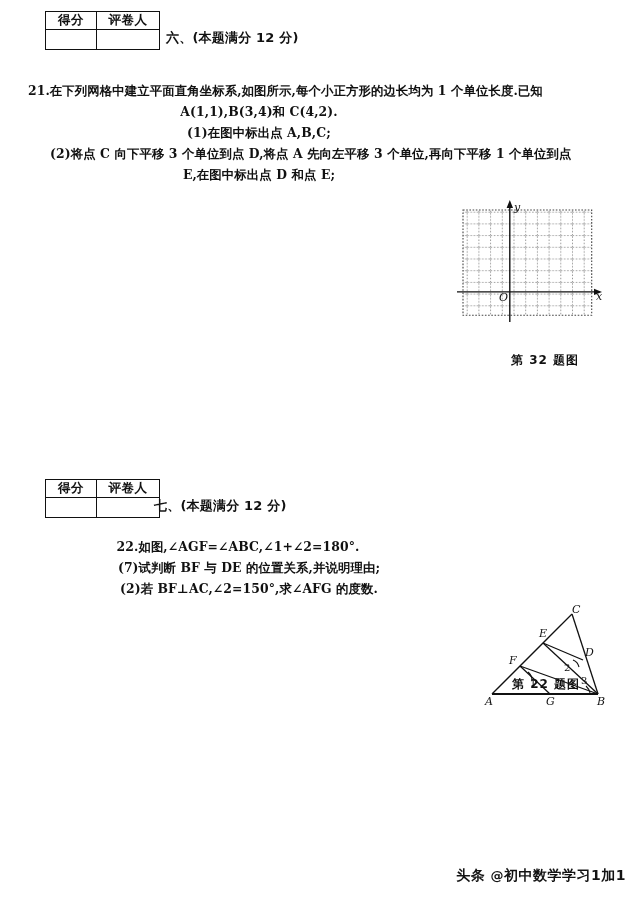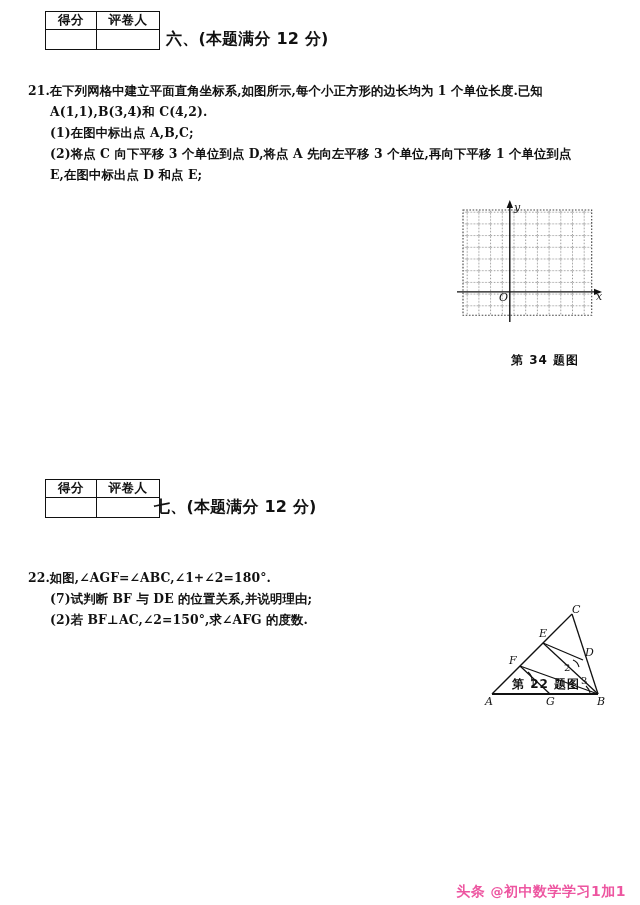--- a/index.html
+++ b/index.html
@@ -46,35 +46,36 @@
     height: 19px;
   }
   .score-table td.c1 { width: 50px; }
   .score-table td.c2 { width: 62px; }
 
   
   .section-head {
     position: absolute;
     font-family: "DejaVu Sans", "Liberation Sans", sans-serif;
     font-weight: bold;
-    font-size: 16px;
+    font-size: 13px;
     letter-spacing: 0.2px;
     white-space: nowrap;
   }
 
   
   .q-block {
     position: absolute;
     font-size: 12.4px;
     line-height: 21px;
   }
   .q-line {
     white-space: nowrap;
     font-weight: bold;
     letter-spacing: 0.1px;
+    text-align: center;
   }
   .q-line.indent { padding-left: 22px; }
 
   
 
   
   .fig21 {
     position: absolute;
     left: 455px;
     top: 200px;
@@ -96,25 +97,25 @@
     left: 480px;
     top: 608px;
     width: 135px;
     height: 100px;
   }
 
   
   .watermark {
     position: absolute;
     right: 14px;
-    bottom: 4px;
+    bottom: 20px;
     font-family: "DejaVu Sans", "Liberation Sans", sans-serif;
     font-size: 14px;
     font-weight: bold;
-    color: #ec4899;
+    color: #000000;
     letter-spacing: 0.5px;
     opacity: 0.92;
     white-space: nowrap;
   }
   .wm-at { font-size: 13px; }
 
   svg { display: block; overflow: visible; }
 </style>
 </head>
 <body>
@@ -158,38 +159,38 @@
       <polygon points="54.8,0 51.6,8 58,8" fill="#111"></polygon>
 
       <line x1="2" y1="91.9" x2="142" y2="91.9" stroke="#111" stroke-width="1.4"></line>
       <polygon points="147,91.9 139,88.7 139,95.1" fill="#111"></polygon>
 
       <text x="59" y="11" font-size="11" font-style="italic" font-family="DejaVu Serif, Liberation Serif, serif" fill="#111">y</text>
       <text x="141" y="100" font-size="11" font-style="italic" font-family="DejaVu Serif, Liberation Serif, serif" fill="#111">x</text>
       <text x="44" y="101" font-size="11" font-style="italic" font-family="DejaVu Serif, Liberation Serif, serif" fill="#111">O</text>
     </svg>
   </div>
-  <div class="fig-caption" style="left:511px; top:352px;">第 34 题图</div>
+  <div class="fig-caption" style="left:511px; top:352px;">第 32 题图</div>
 
   <table class="score-table" style="left:45px; top:479px;">
     <tbody>
         <tr class="hdr">
       <td class="c1">得分</td>
       <td class="c2">评卷人</td>
     </tr>
     <tr class="blank">
       <td class="c1"></td>
       <td class="c2"></td>
     </tr>
   </tbody>
     </table>
 
   <div class="section-head" style="left:154px; top:497px;">七、(本题满分 12 分)</div>
 
-  <div class="q-block" style="left:28px; top:536px; width:420px;margin-top:31px;">
+  <div class="q-block" style="left:28px; top:536px; width:420px;">
     <div class="q-line">22.如图,∠AGF=∠ABC,∠1+∠2=180°.</div>
     <div class="q-line indent">(7)试判断 BF 与 DE 的位置关系,并说明理由;</div>
     <div class="q-line indent">(2)若 BF⊥AC,∠2=150°,求∠AFG 的度数.</div>
   </div>
 
   <div class="fig22">
     <svg width="135" height="100" viewBox="0 0 135 100">
 
       <line x1="12" y1="86" x2="118" y2="86" stroke="#111" stroke-width="2.2"></line>
       <line x1="12" y1="86" x2="92" y2="6" stroke="#111" stroke-width="1.3"></line>

